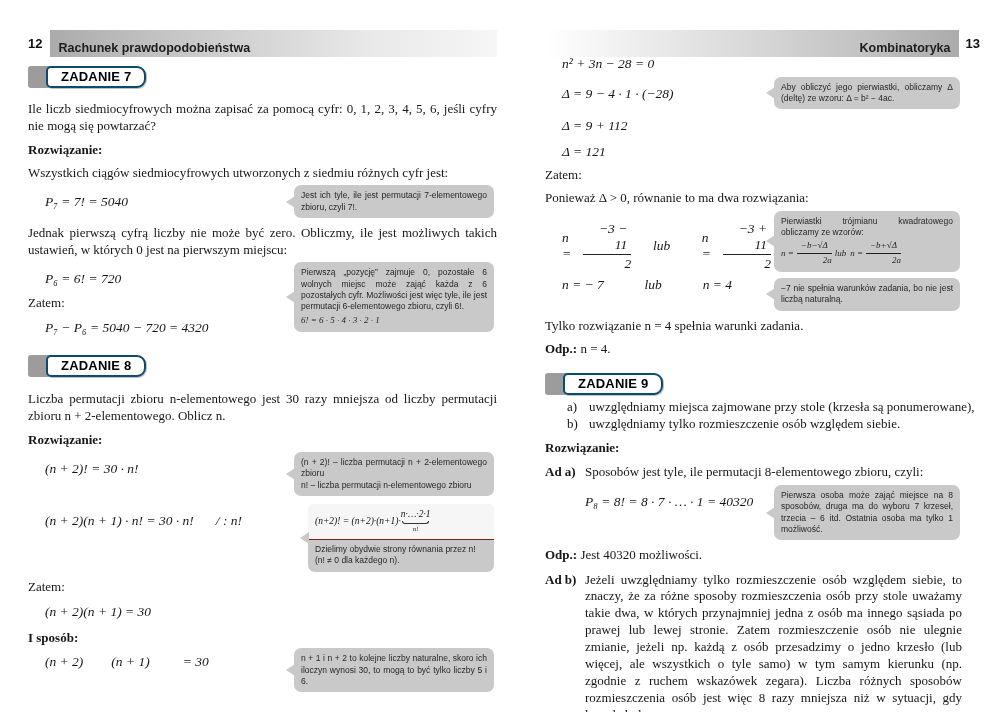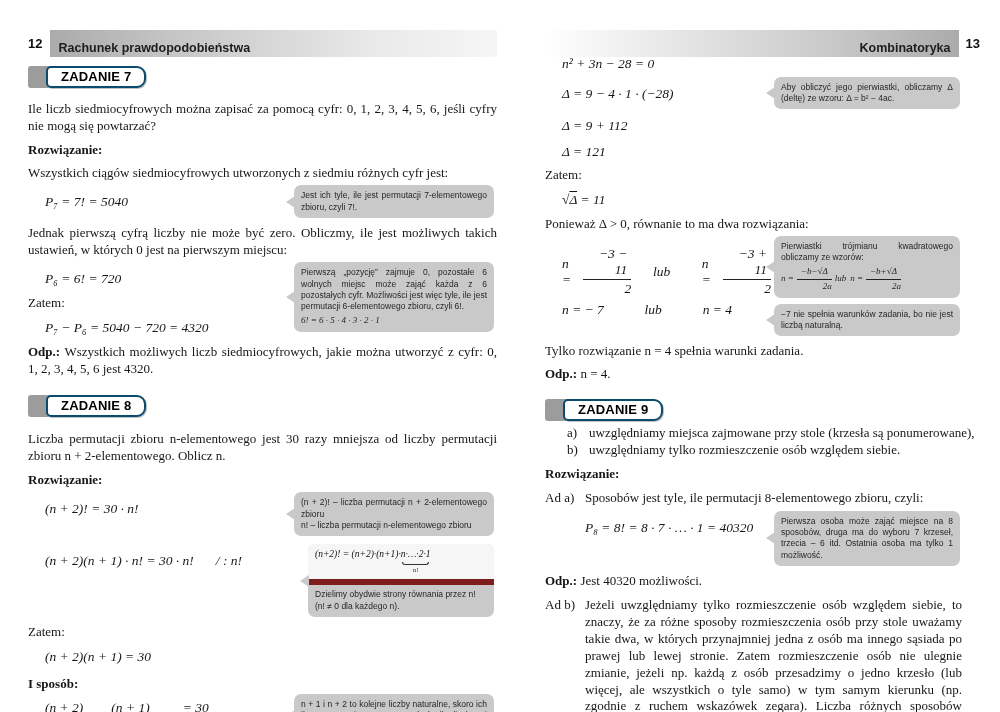--- a/index.html
+++ b/index.html
@@ -26,41 +26,41 @@
       font:bold 13px "Liberation Sans",sans-serif;letter-spacing:.2px;color:#000;
       box-shadow:1px 1px 0 #c2c2c2;}
 
   
   .p{font-size:13px;line-height:1.32;text-align:justify;margin-top:6px;}
   .b{font-weight:bold;}
   .lbl{font-size:13px;font-weight:bold;margin-top:8px;}
   .li{display:flex;padding-left:22px;font-size:13px;line-height:1.32;}
   .li-m{width:22px;flex:none;}
   .ad{display:flex;font-size:13px;line-height:1.3;margin-top:8px;}
-  .ad-l{width:40px;flex:none;font-weight:normal;}
+  .ad-l{width:40px;flex:none;font-weight:bold;}
   .ad-t{flex:1;text-align:justify;}
 
   
   .f{font-style:italic;font-size:13.5px;line-height:1.3;padding-left:17px;margin-top:8px;}
   .fop{margin-left:22px;}
   .row{display:flex;justify-content:space-between;align-items:flex-start;margin-top:4px;}
   .fcol{flex:1;min-width:0;}
 
   
   .callout{position:relative;width:186px;flex:none;background:#c9c9c9;border-radius:7px;
      font:8.5px/1.33 "Liberation Sans",sans-serif;color:#262626;padding:5px 7px;
      text-align:justify;margin-right:3px;}
   .page-right .callout{width:172px;margin-right:20px;}
   .callout::before{content:"";position:absolute;left:-8px;top:50%;margin-top:-6px;
      border-style:solid;border-width:6px 9px 6px 0;
      border-color:transparent #c9c9c9 transparent transparent;}
   .co-split{padding:0;}
-  .co-formula{background:#f6f6f6;border-bottom:6px solid #7f1d1d;border-radius:6px 6px 0 0;
+  .co-formula{background:#f6f6f6;border-bottom:1px solid #7f1d1d;border-radius:6px 6px 0 0;
      padding:4px 7px 5px;font-family:"Liberation Serif",serif;font-style:italic;
-     font-size:9.5px;color:#111;display:flex;align-items:flex-start;}
+     font-size:9.5px;color:#111;display:flex;align-items:center;}
   .co-body{padding:4px 7px 5px;}
   .co-mrow{display:flex;align-items:center;font-family:"Liberation Serif",serif;
      font-style:italic;font-size:9px;margin-top:2px;}
 
   
   .frac{display:inline-block;text-align:right;vertical-align:middle;margin:0 3px;}
   .frac .num{display:block;border-bottom:1.2px solid #222;padding:0 4px 1px;}
   .frac .den{display:block;padding-top:1px;}
   .fracrow{display:flex;align-items:center;font-style:italic;font-size:13.5px;
      padding-left:17px;margin-top:10px;}
@@ -112,24 +112,20 @@
       <div class="f">P₆ = 6! = 720</div>
       <div class="p b" style="font-weight:normal;">Zatem:</div>
       <div class="f">P₇ − P₆ = 5040 − 720 = 4320</div>
     </div>
     <div class="callout">
       <span>Pierwszą „pozycję” zajmuje 0, pozostałe 6 wolnych miejsc może zająć każda z 6 pozostałych cyfr. Możliwości jest więc tyle, ile jest permutacji 6-elementowego zbioru, czyli 6!.</span>
       <div class="co-mrow">6! = 6 · 5 · 4 · 3 · 2 · 1</div>
     </div>
   </div>
 
-  <div class="p">
-    <span class="b">Odp.:</span>
-    <span>Wszystkich możliwych liczb siedmiocyfrowych, jakie można utworzyć z cyfr: 0, 1, 2, 3, 4, 5, 6 jest 4320.</span>
-  </div>
 
   <div class="badge" style="margin-top:16px;">
     <span class="badge-tab"></span>
     <span class="badge-text">ZADANIE 8</span>
   </div>
   <div class="p mt10">Liczba permutacji zbioru n-elementowego jest 30 razy mniejsza od liczby permutacji zbioru n + 2-elementowego. Oblicz n.</div>
   <div class="lbl">Rozwiązanie:</div>
 
   <div class="row">
     <div class="fcol">
@@ -195,23 +191,20 @@
   <div class="f mt16">n² + 3n − 28 = 0</div>
   <div class="row">
     <div class="fcol">
       <div class="f">Δ = 9 − 4 · 1 · (−28)</div>
     </div>
     <div class="callout">Aby obliczyć jego pierwiastki, obliczamy Δ (deltę) ze wzoru: Δ = b² − 4ac.</div>
   </div>
   <div class="f">Δ = 9 + 112</div>
   <div class="f">Δ = 121</div>
   <div class="p">Zatem:</div>
-  <div class="f">
-    <span>√</span><span class="sqrt-arg">Δ</span><span> = 11</span>
-  </div>
   <div class="p">Ponieważ Δ &gt; 0, równanie to ma dwa rozwiązania:</div>
 
   <div class="row">
     <div class="fcol">
       <div class="fracrow">
         <span>n =</span>
         <span class="frac">
           <span class="num">−3 − 11</span>
           <span class="den">2</span>
         </span>

